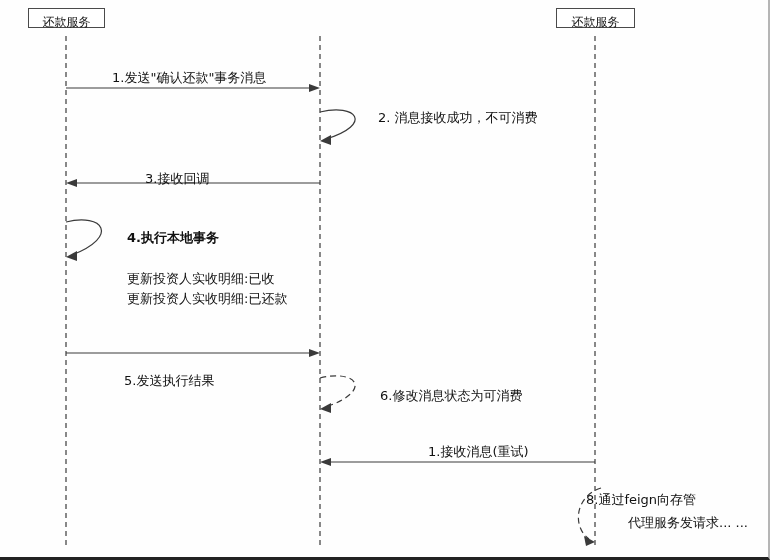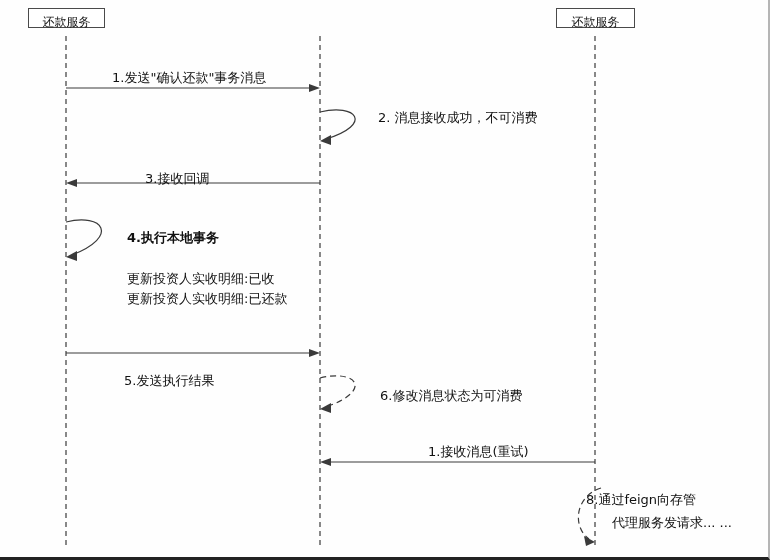--- a/index.html
+++ b/index.html
@@ -77,15 +77,15 @@
   <div class="msg-label" style="left:112px;top:70px;">1.发送"确认还款"事务消息</div>
   <div class="msg-label" style="left:378px;top:110px;">2. 消息接收成功，不可消费</div>
   <div class="msg-label" style="left:145px;top:171px;">3.接收回调</div>
   <div class="msg-label" style="left:127px;top:230px;font-weight:bold;">4.执行本地事务</div>
   <div class="msg-label" style="left:127px;top:271px;">更新投资人实收明细:已收</div>
   <div class="msg-label" style="left:127px;top:291px;">更新投资人实收明细:已还款</div>
   <div class="msg-label" style="left:124px;top:336px;margin-top:37px;">5.发送执行结果</div>
   <div class="msg-label" style="left:380px;top:388px;">6.修改消息状态为可消费</div>
   <div class="msg-label" style="left:428px;top:444px;">1.接收消息(重试)</div>
   <div class="msg-label" style="left:586px;top:492px;">8.通过feign向存管</div>
-  <div class="msg-label" style="left:612px;top:515px;">代理服务发请求... ...</div>
+  <div class="msg-label" style="left:628px;top:515px;">代理服务发请求... ...</div>
 
 </div>
 
 </body></html>

